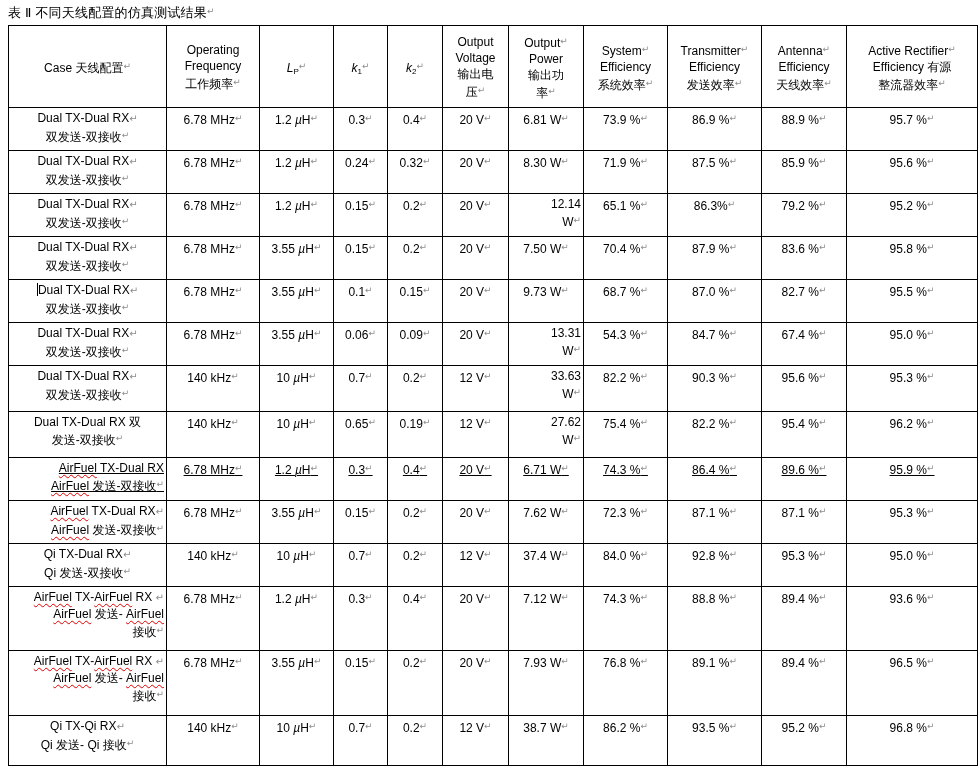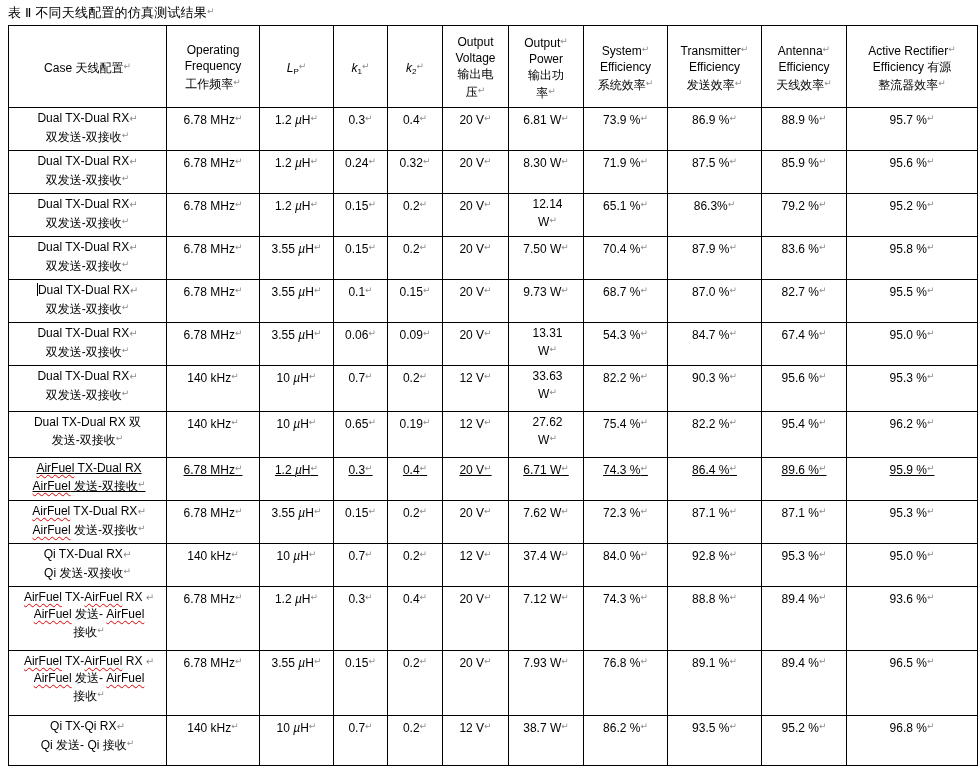--- a/index.html
+++ b/index.html
@@ -5,21 +5,21 @@
   html,body{margin:0;padding:0;background:#fff;}
   body{width:980px;height:772px;overflow:hidden;
        font-family:"Liberation Sans","DejaVu Sans",sans-serif;color:#000;}
   .page{width:980px;height:656px;position:relative;}
   .caption{font-size:13px;padding:4px 0 3px 8px;letter-spacing:.2px;}
   table{border-collapse:collapse;table-layout:fixed;margin-left:8px;width:969px;}
   th,td{border:1px solid #000;font-size:12px;line-height:16px;overflow:hidden;
         padding:1px 2px;font-weight:normal;}
   th{vertical-align:middle;text-align:center;}
   td{vertical-align:top;text-align:center;padding-top:2px;}
-  td.al,th.al{text-align:center;padding-left:5px;}
+  td.al,th.al{text-align:right;padding-left:5px;}
   .m{color:#8c8c8c;font-family:"DejaVu Sans",sans-serif;}
   .me{font-size:9px;vertical-align:3px;letter-spacing:0;}
   .mb{font-size:10px;vertical-align:0;}
   sub{font-size:8px;vertical-align:-2px;line-height:0;}
   i{font-style:italic;}
   .squig{text-decoration:underline;text-decoration-style:wavy;
          text-decoration-color:#e00000;text-decoration-thickness:1px;
          text-underline-offset:2px;}
   .caret{display:inline-block;width:1px;height:13px;background:#000;
          vertical-align:-2px;}

